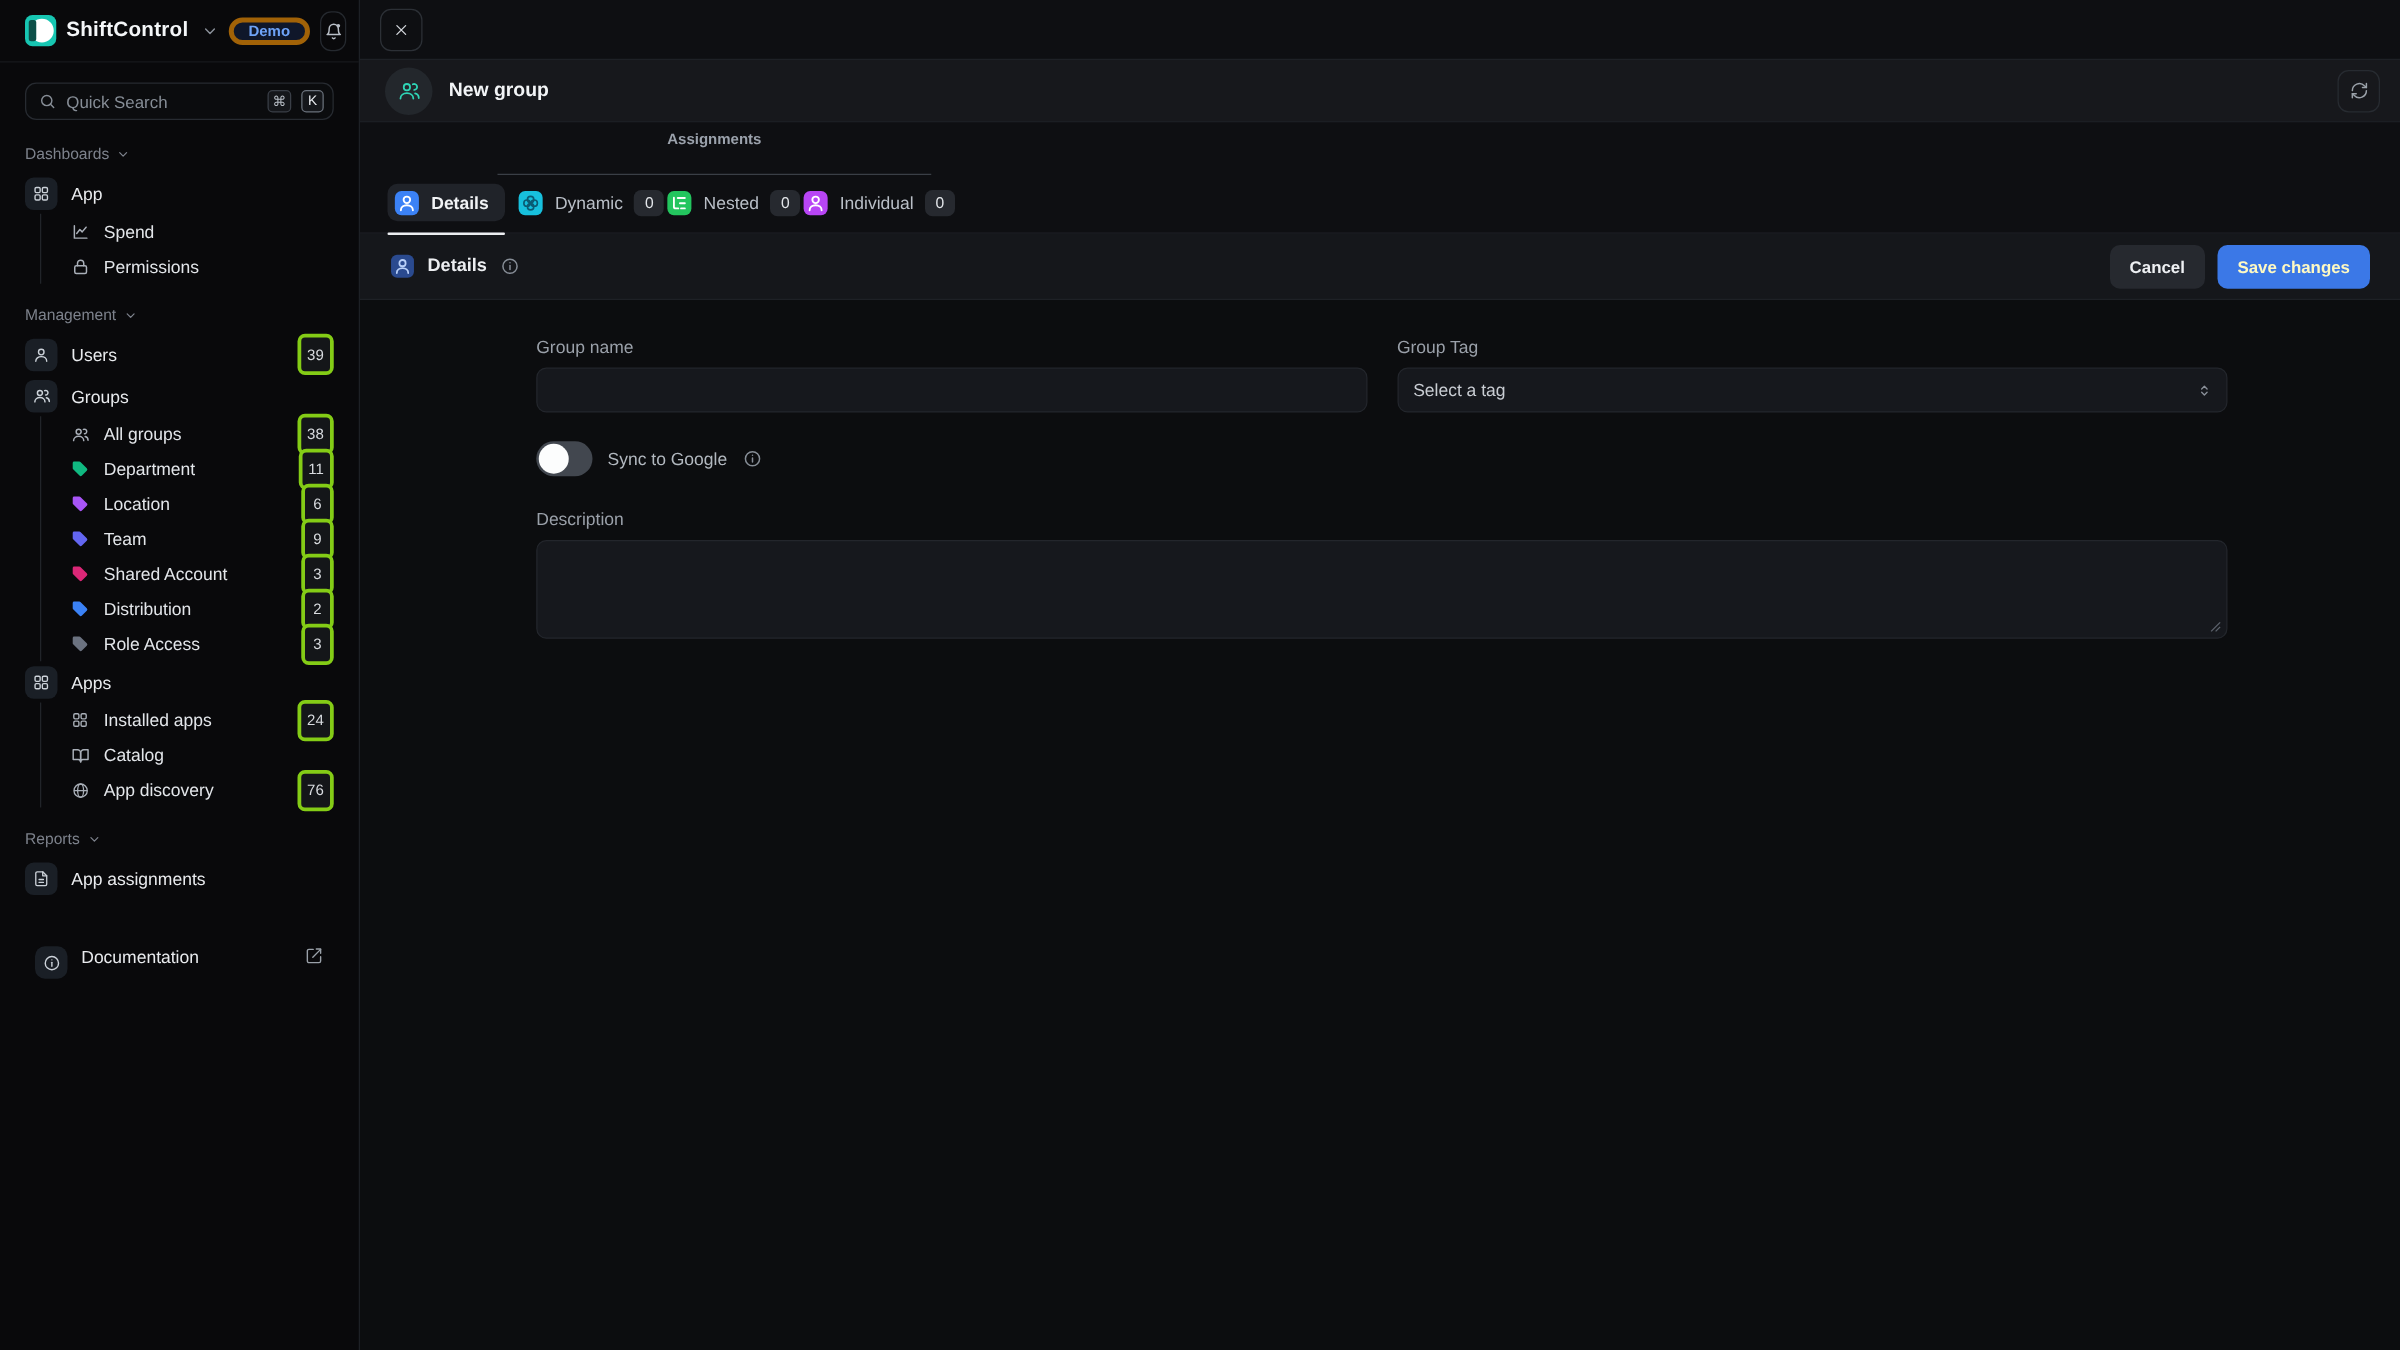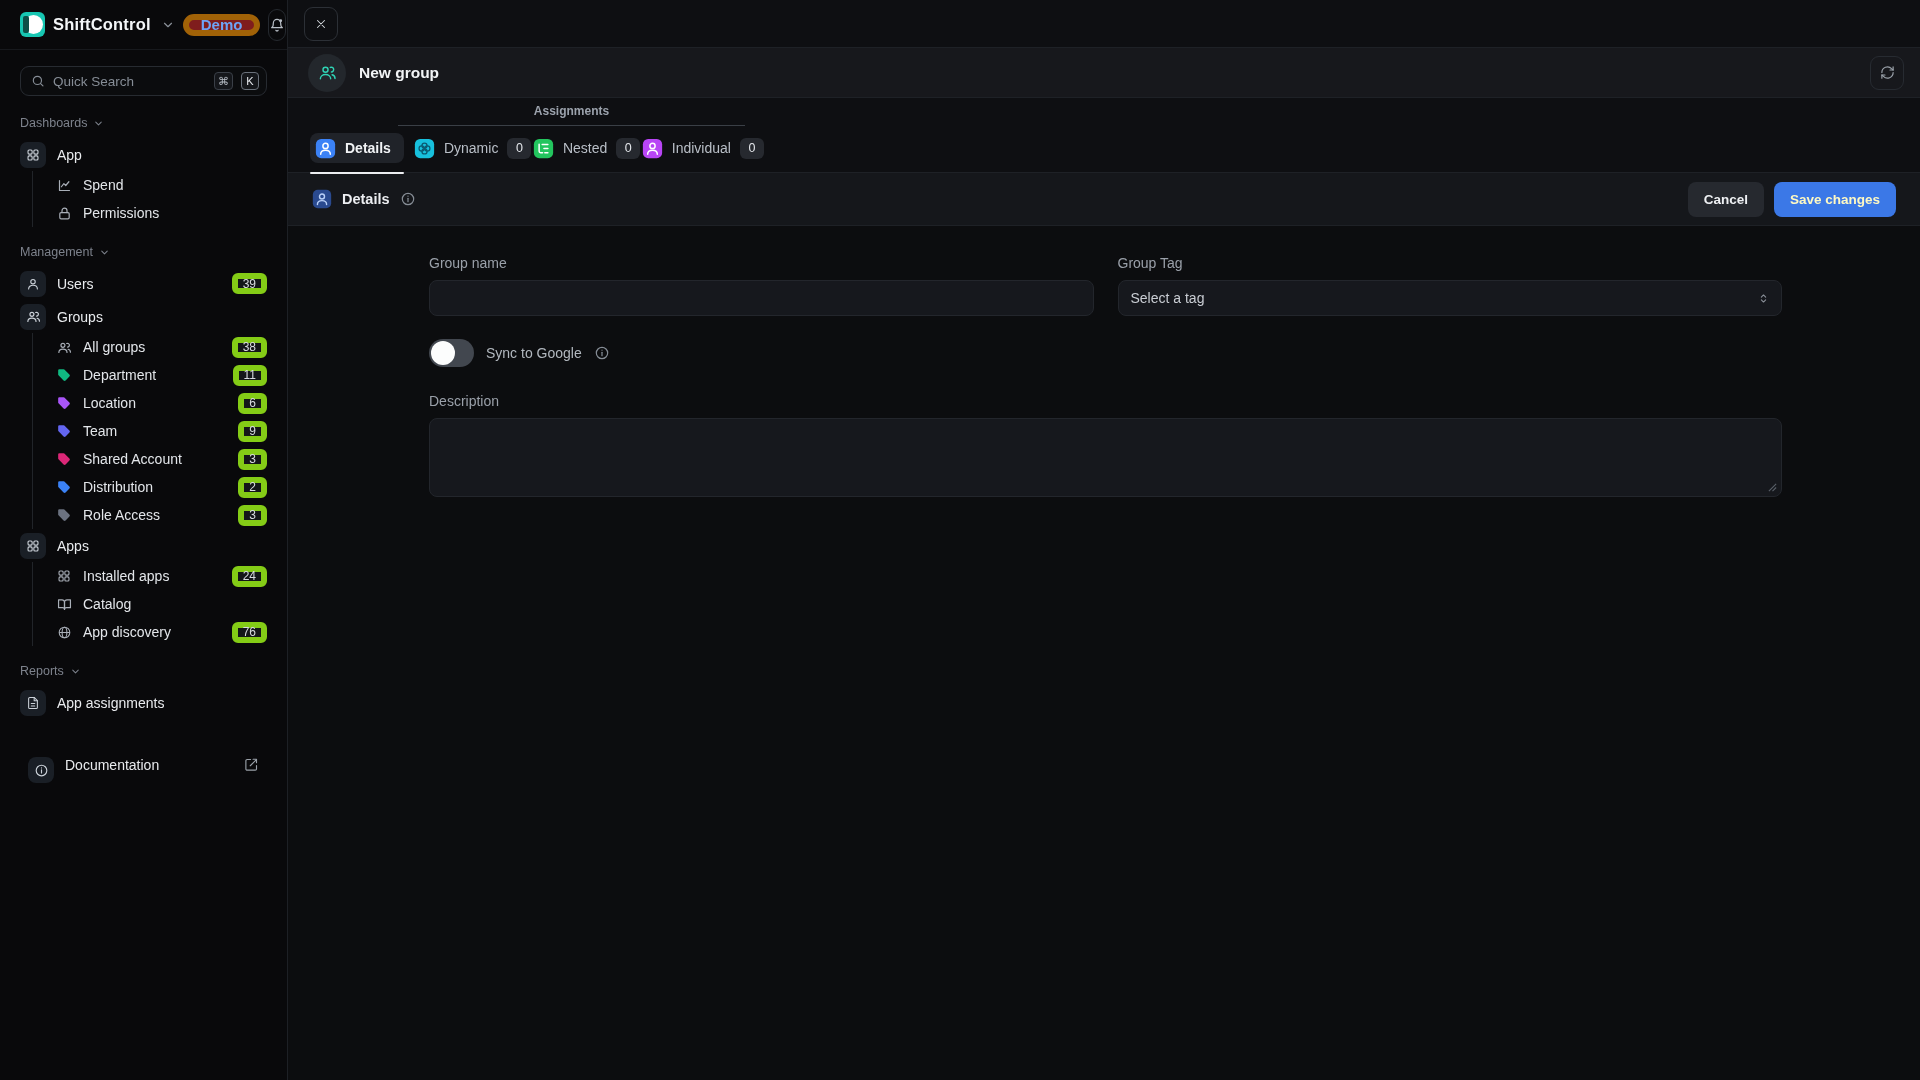--- a/index.html
+++ b/index.html
@@ -14,55 +14,55 @@
   svg { display:block; }
 
   
   .sidebar { width:288px; min-width:288px; height:100%; background:#09090b; border-right:1px solid #1d2025; display:flex; flex-direction:column; }
   .brand-row { height:50px; display:flex; align-items:center; gap:8px; padding:0 10px 0 20px; border-bottom:1px solid #17191d; }
   .logo-box { width:25px; height:25px; border-radius:6px; background:#17c6b2; position:relative; overflow:hidden; flex:none; }
   .logo-box .ring { position:absolute; right:2px; top:3px; width:19px; height:19px; border-radius:50%; background:#fff; }
   .logo-box .bar { position:absolute; left:3px; top:4px; width:6px; height:17px; background:#0d4f48; border-radius:2px; }
   .brand-name { font-size:16.5px; font-weight:700; color:#f4f6f8; letter-spacing:.2px; }
   .brand-caret { color:#8a9099; margin-left:2px; }
-  .demo-badge { margin-left:auto; height:22px; padding:0 12px; display:flex; align-items:center; border:6px solid #a16207; background:#7f1d1d; border-radius:11px; color:#6ea3f7; font-size:15px; font-weight:600; }
+  .demo-badge { margin-left:auto; height:22px; padding:0 12px; display:flex; align-items:center; border:4px solid #a16207; background:#0f172a; border-radius:11px; color:#6ea3f7; font-size:12px; font-weight:600; }
   .bell-btn { width:32px; height:32px; border:1px solid #25292f; border-radius:9px; display:flex; align-items:center; justify-content:center; color:#b9bfc7; background:transparent; cursor:pointer; }
 
   .search-box { margin:16px 20px 0; height:30px; border:1px solid #272b31; border-radius:9px; display:flex; align-items:center; gap:8px; padding:0 7px 0 10px; color:#868d96; background:#0b0c0e; cursor:text; }
   .search-box .ph { font-size:13.5px; flex:1; }
   .kbd { min-width:18px; height:18px; padding:0 3px; border:1px solid #3a3f47; border-radius:4px; background:#15171b; color:#b7bdc5; font-size:11px; display:flex; align-items:center; justify-content:center; }
   .kbd.k { border-color:#6a717b; color:#e7eaee; }
 
   .nav { flex:1; padding:2px 12px 0; overflow:hidden; }
   .section-hdr { display:flex; align-items:center; gap:6px; color:#7d828c; font-size:12.5px; padding:18px 8px 8px; cursor:pointer; }
   .section-hdr svg { color:#7d828c; }
   .nav-item { display:flex; align-items:center; gap:11px; height:33px; padding:0 8px; border-radius:8px; cursor:pointer; }
   .icon-box { width:26px; height:26px; border-radius:7px; background:#1a1f26; display:flex; align-items:center; justify-content:center; color:#ccd2d9; flex:none; }
   .icon-box.round { border-radius:8px; }
   .nav-label { font-size:14px; font-weight:500; color:#e9ebee; }
-  .count-badge { margin-left:auto; min-width:26px; height:21px; padding:0 5px; border:6px solid #84cc16; border-radius:6px; background:#141619; color:#d8dbdf; font-size:12px; display:flex; align-items:center; justify-content:center; }
+  .count-badge { margin-left:auto; min-width:26px; height:33px; padding:0 5px; border:3px solid #84cc16; border-radius:6px; background:#141619; color:#d8dbdf; font-size:12px; display:flex; align-items:center; justify-content:center; }
   .children { margin-left:20px; border-left:1px solid #212429; }
   .child-item { display:flex; align-items:center; gap:11px; height:28px; padding:0 8px 0 23px; cursor:pointer; }
   .child-item .ci { width:16px; height:16px; display:flex; align-items:center; justify-content:center; color:#a9afb8; flex:none; }
   .child-item .nav-label { font-weight:400; color:#e3e6ea; }
   .doc-row { display:flex; gap:11px; margin:38px 8px 0; padding:0 8px; height:34px; cursor:pointer; }
   .doc-ext { margin-left:auto; color:#9aa1a9; }
 
   
   .main { flex:1; height:100%; display:flex; flex-direction:column; background:#0c0d0f; }
   .topbar { height:48px; background:#0e0f12; border-bottom:1px solid #1e2126; display:flex; align-items:center; padding:0 16px; }
   .close-btn { width:34px; height:34px; border:1px solid #2c3036; border-radius:9px; background:transparent; color:#d4d8dd; display:flex; align-items:center; justify-content:center; cursor:pointer; }
 
   .header-row { height:50px; background:#17181c; border-bottom:1px solid #1e2126; display:flex; align-items:center; gap:13px; padding:0 16px 0 20px; }
   .group-avatar { width:38px; height:38px; border-radius:50%; background:#23272c; display:flex; align-items:center; justify-content:center; flex:none; }
   .page-title { font-size:15.5px; font-weight:700; color:#f2f4f6; }
   .refresh-btn { margin-left:auto; width:34px; height:34px; border:1px solid #272b31; border-radius:9px; background:transparent; color:#9aa1a9; display:flex; align-items:center; justify-content:center; cursor:pointer; }
 
   .tabs-zone { background:#0e0f12; border-bottom:1px solid #1e2126; padding:6px 16px 0 22px; }
-  .assign-head { margin-left:88px; width:347px; text-align:center; font-size:12px; font-weight:600; color:#9ba2ac; padding-bottom:7px; border-bottom:1px solid #3a3f46; }
+  .assign-head { margin-left:88px; width:347px; text-align:center; font-size:12px; font-weight:600; color:#9ba2ac; padding-bottom:21px; border-bottom:1px solid #3a3f46; }
   .tabs-row { display:flex; align-items:center; margin-top:7px; padding-bottom:9px; }
   .tab-details { position:relative; height:30px; display:flex; align-items:center; gap:9px; padding:0 13px 0 5px; background:#202329; border-radius:8px; cursor:pointer; }
   .tab-details::after { content:""; position:absolute; left:0; right:0; bottom:-11px; height:2px; background:#eceef1; border-radius:2px; }
   .tab-details .lbl { font-size:14px; font-weight:600; color:#f1f3f5; }
   .tab-group { margin-left:10px; width:350px; display:flex; align-items:center; justify-content:space-between; }
   .tab { display:flex; align-items:center; gap:9px; cursor:pointer; }
   .tab .lbl { font-size:14px; color:#b9bfc7; }
   .zero-badge { width:24px; height:21px; background:#26292f; border-radius:6px; color:#e3e6ea; font-size:12.5px; display:flex; align-items:center; justify-content:center; }
 
   .details-bar { height:53px; background:#15171b; border-bottom:1px solid #1e2126; display:flex; align-items:center; gap:10px; padding:0 24px; }

